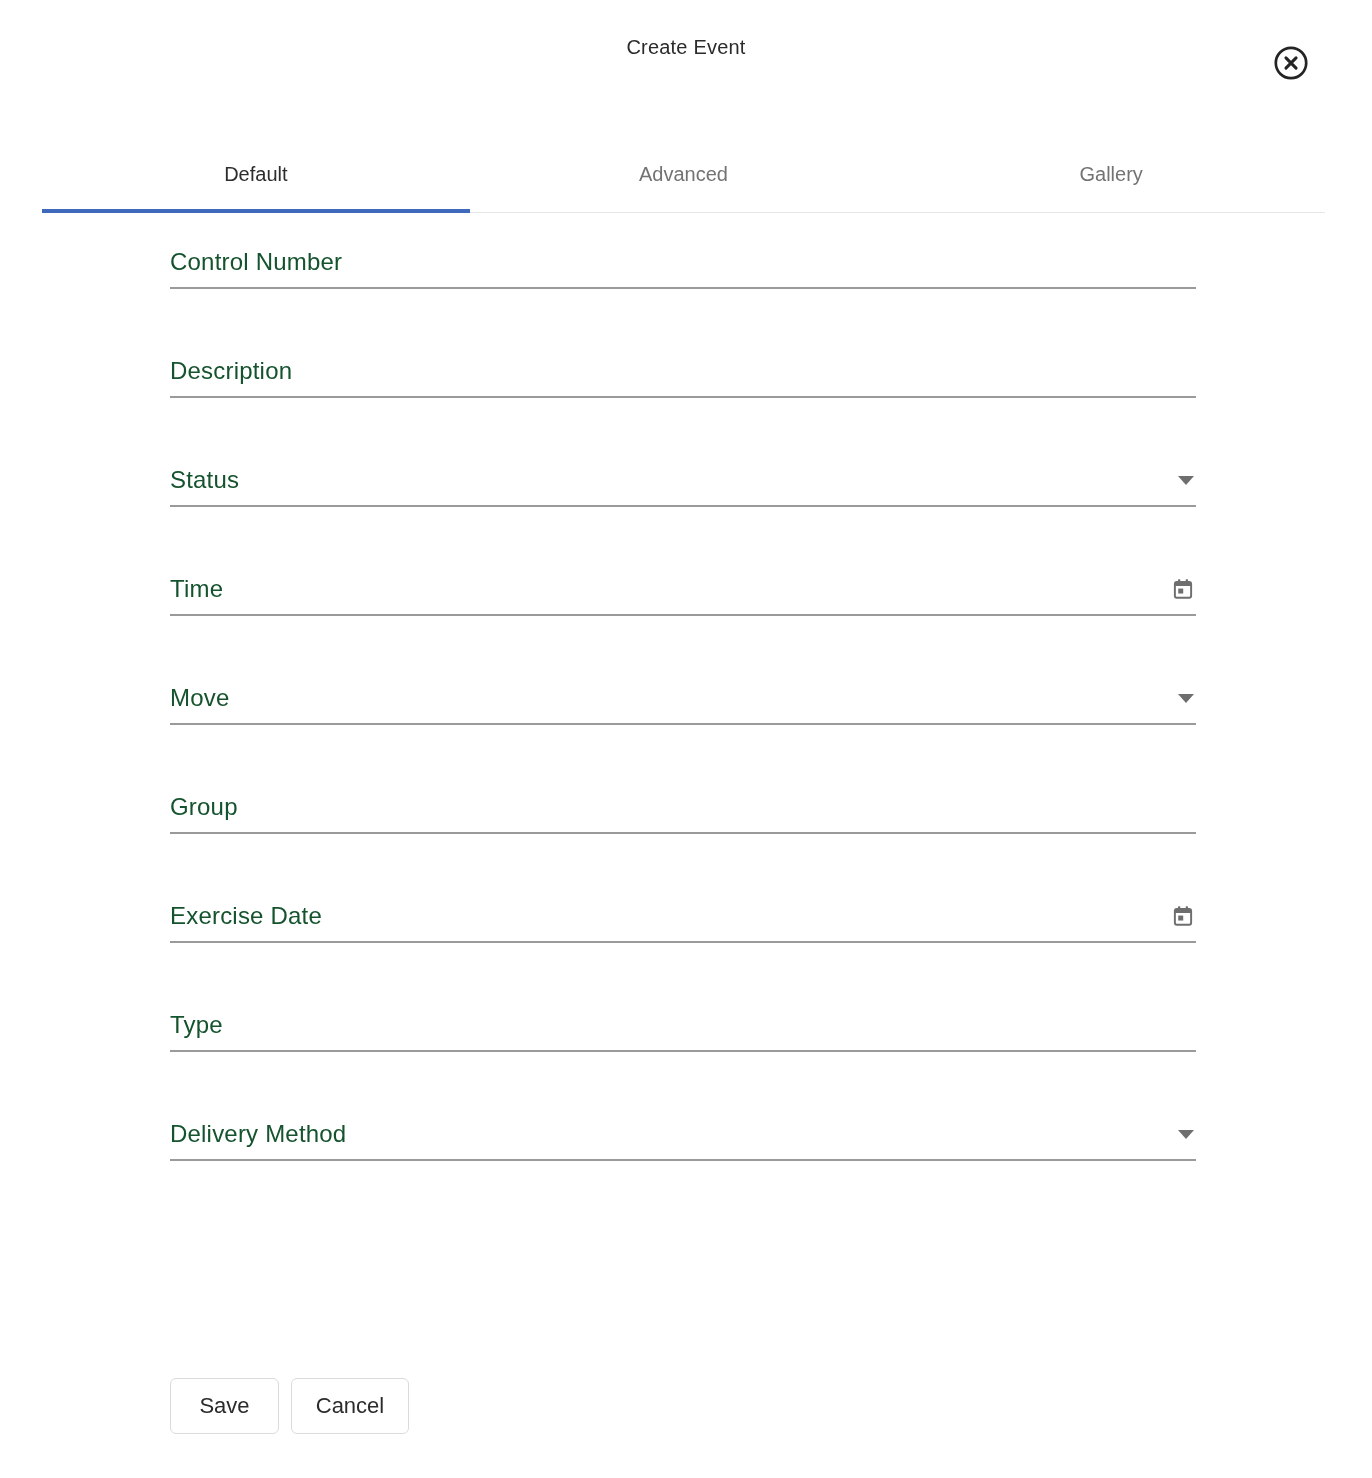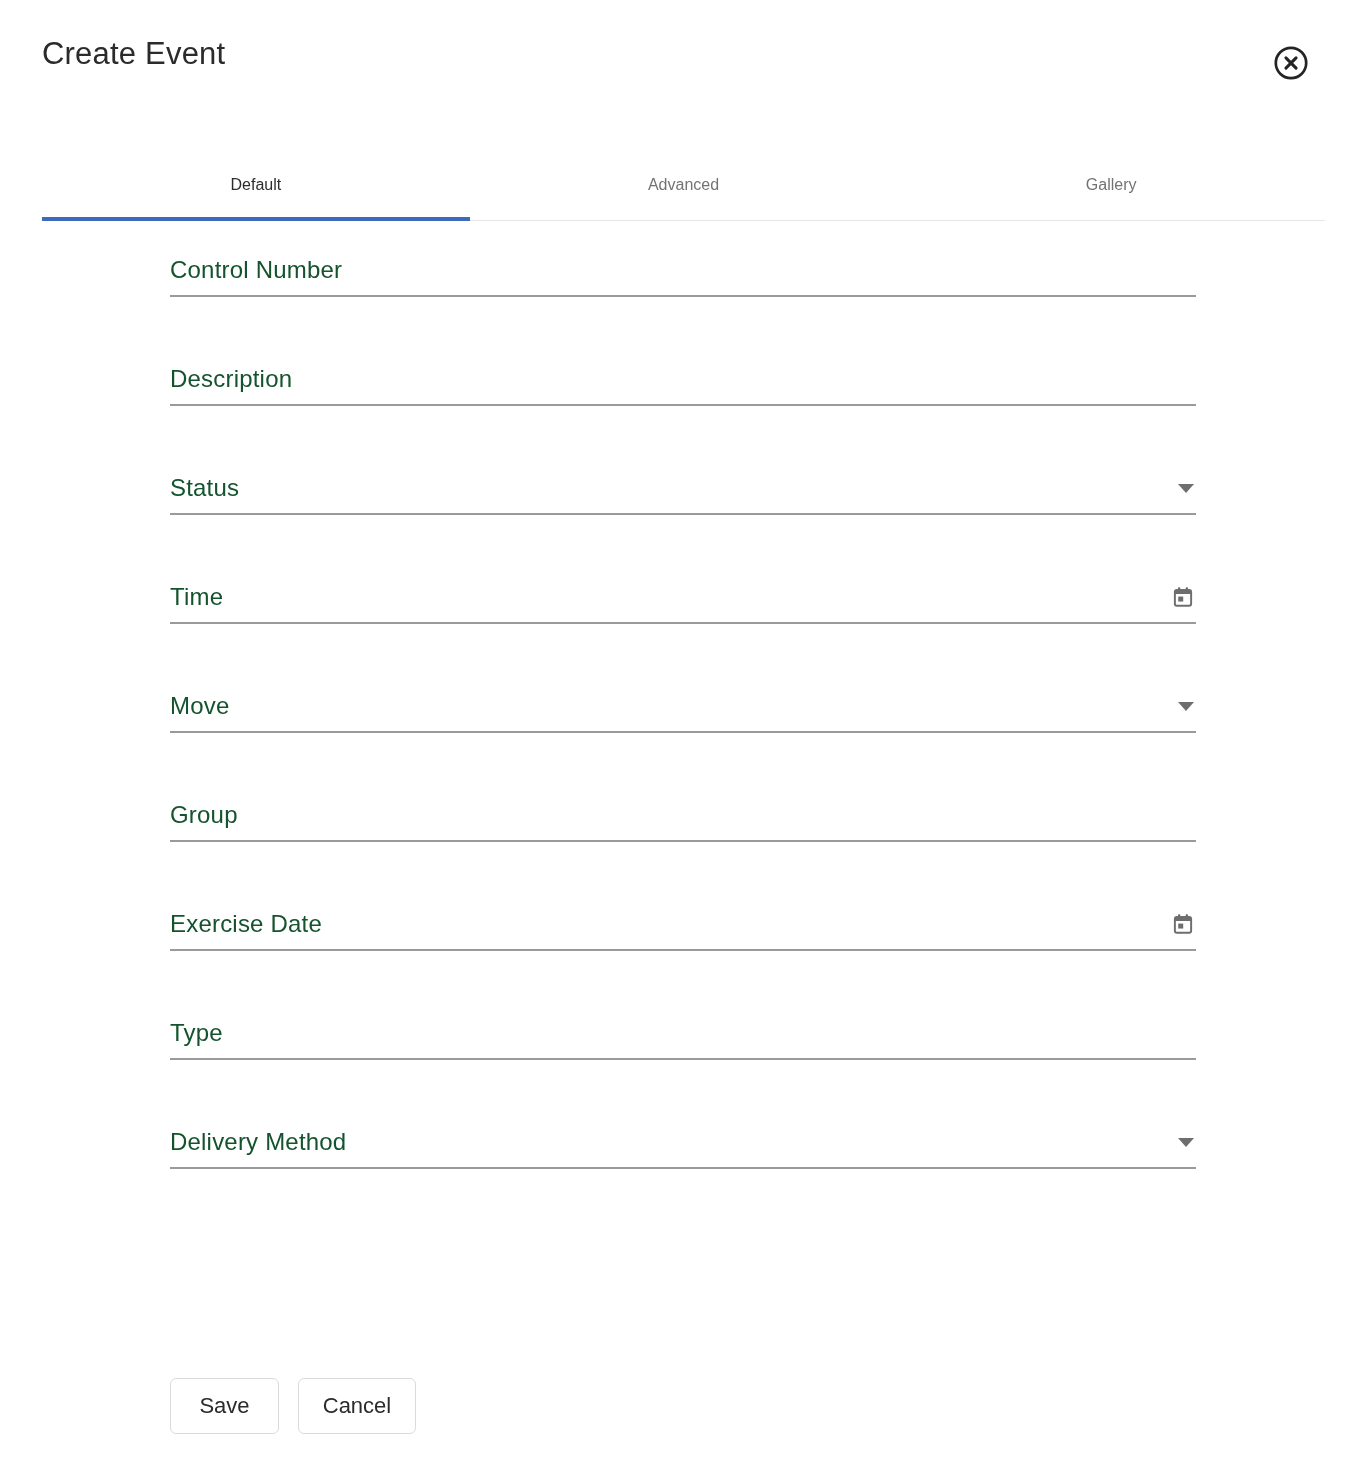--- a/index.html
+++ b/index.html
@@ -9,24 +9,25 @@
     font-family: "Liberation Sans", "DejaVu Sans", sans-serif;
   }
   body { height: 1478px; position: relative; overflow: hidden; }
 
   
   .dialog-header {
     position: relative;
     padding: 36px 42px 0 42px;
   }
   .dialog-title {
-    font-size: 31px;
+    font-size: 20px;
     font-weight: 400;
     color: #2b2b2b;
     letter-spacing: 0.2px;
+    text-align: center;
   }
   .close-btn {
     position: absolute;
     top: 44px;
     right: 62px;
     width: 38px;
     height: 38px;
     background: none;
     border: none;
     cursor: pointer;
@@ -36,21 +37,21 @@
 
   
   .tab-bar {
     margin: 96px 47px 0 42px;
     display: flex;
     border-bottom: 1px solid #e6e6e6;
   }
   .tab {
     flex: 1;
     text-align: center;
-    font-size: 16px;
+    font-size: 20px;
     color: #737373;
     padding: 8px 0 26px 0;
     cursor: pointer;
     position: relative;
     background: none;
     border: none;
     font-family: inherit;
   }
   .tab.active { color: #2d2d2d; }
   .tab.active::after {
@@ -98,21 +99,21 @@
     line-height: 0;
     cursor: pointer;
   }
 
   
   .action-row {
     position: absolute;
     left: 170px;
     top: 1378px;
     display: flex;
-    gap: 19px;
+    gap: 12px;
     justify-content: center;
   }
   .action-btn {
     background: #ffffff;
     border: 1px solid #dbdbdb;
     border-radius: 6px;
     font-size: 22px;
     color: #2b2b2b;
     font-family: inherit;
     padding: 14px 0;

